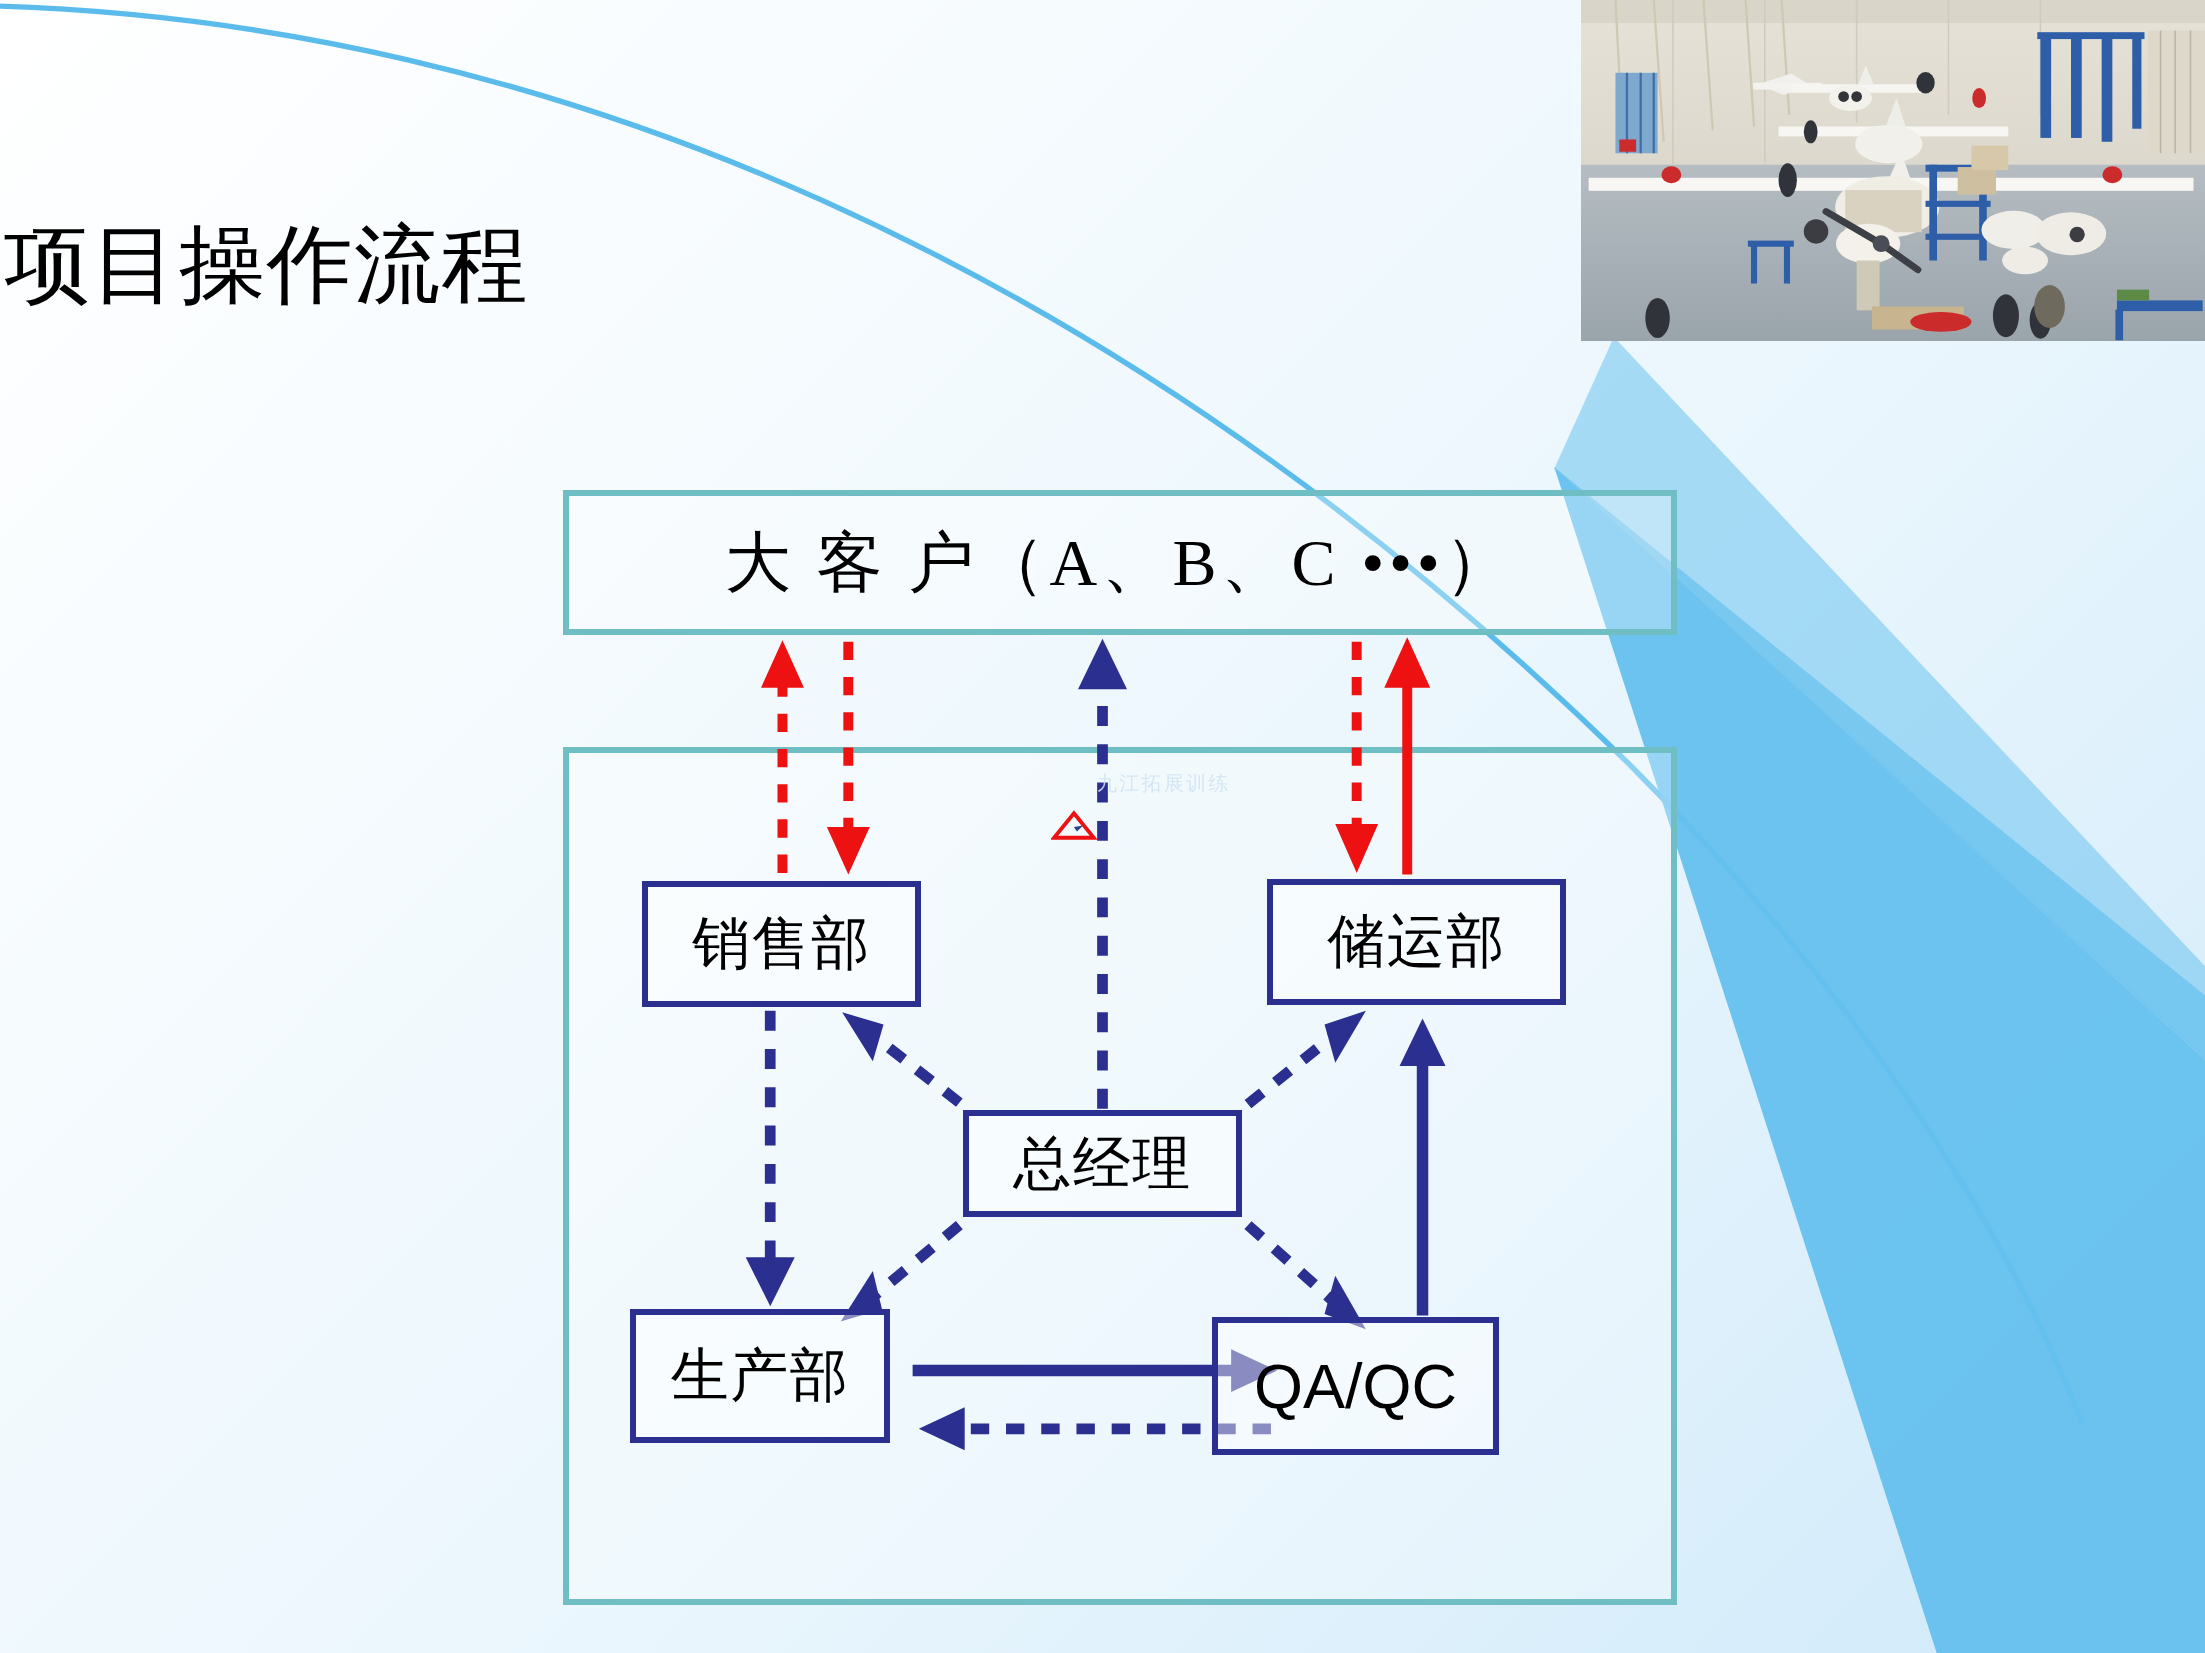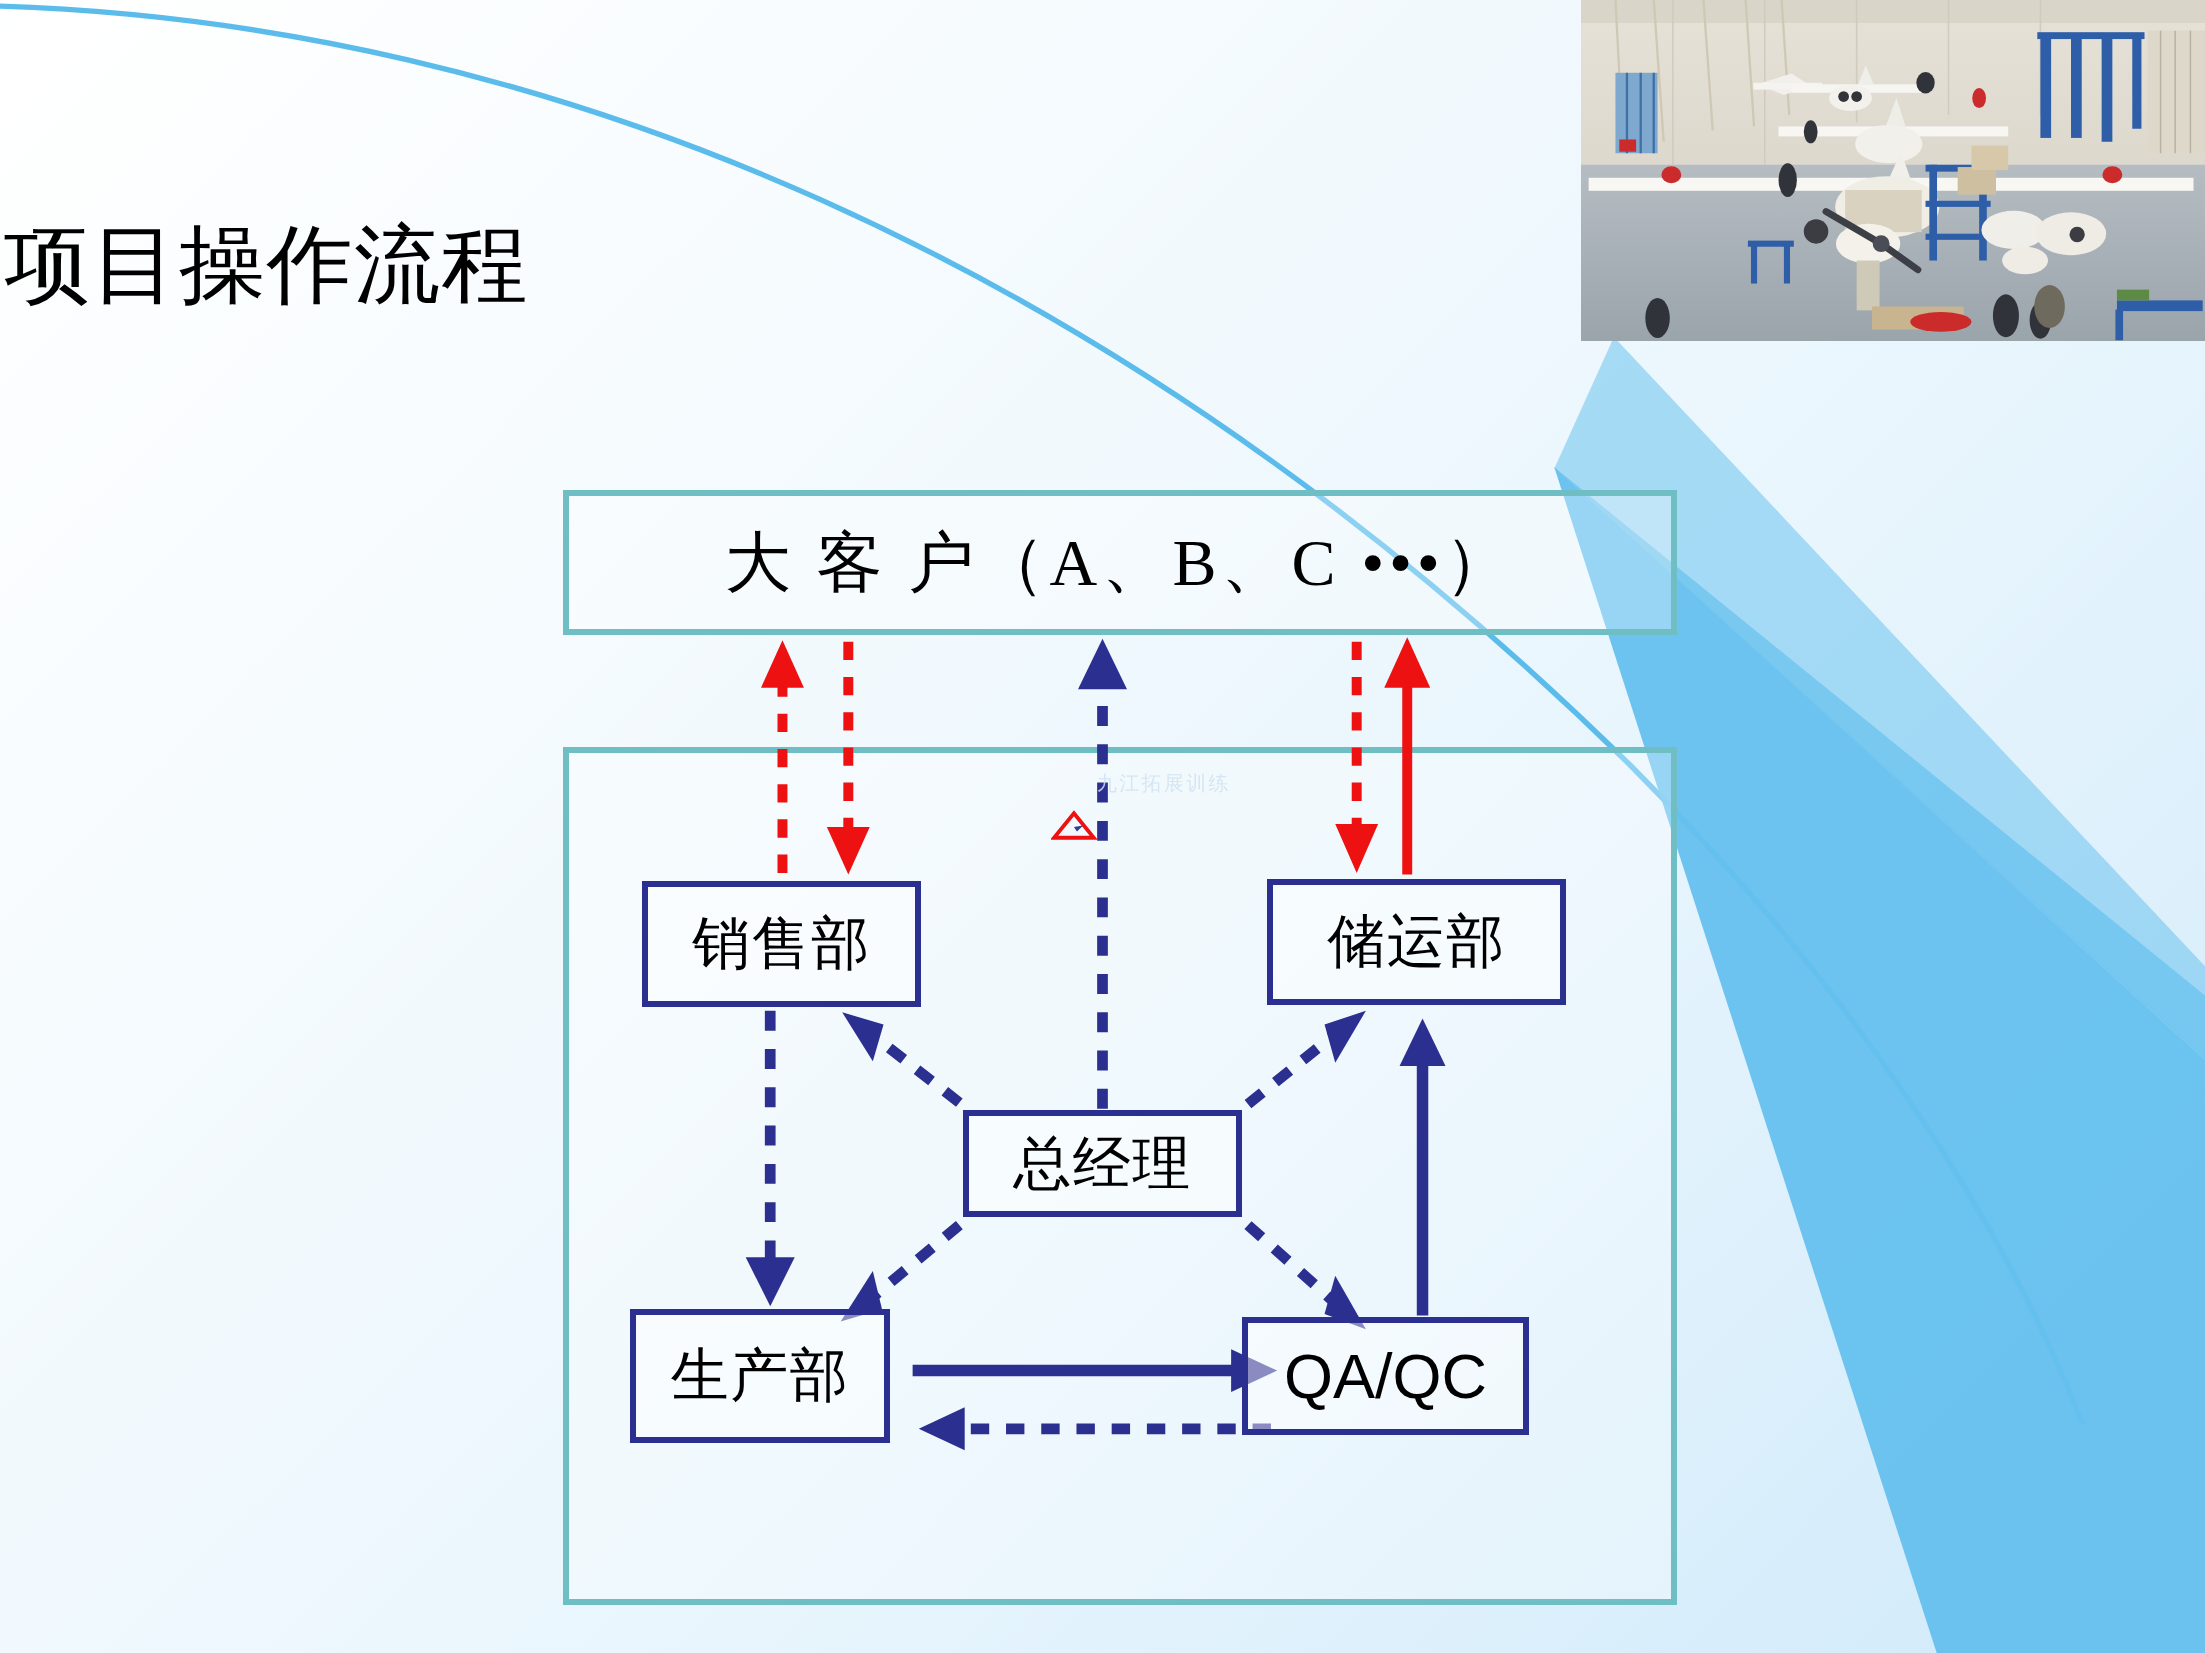--- a/index.html
+++ b/index.html
@@ -48,21 +48,21 @@
     border:6.9px solid #2b2f8f;background:rgba(255,255,255,0.45);
     display:flex;align-items:center;justify-content:center;
     font-size:58px;color:#000;white-space:nowrap;letter-spacing:1.5px;
     font-family:"Liberation Serif","DejaVu Serif",serif;
     text-align:right;
   }
   #sales-box{left:642px;top:881px;width:279px;height:126px;}
   #logistics-box{left:1267px;top:879px;width:299px;height:126px;}
   #gm-box{left:963px;top:1110px;width:279px;height:107px;}
   #production-box{left:630px;top:1309px;width:260px;height:134px;}
-  #qaqc-box{left:1242px;top:1317px;width:287px;height:118px;}
+  #qaqc-box{left:1212px;top:1317px;width:287px;height:138px;}
   #qaqc-box{font-family:"Liberation Sans","DejaVu Sans",sans-serif;font-size:63px;letter-spacing:0px;}
   
   .arrows{position:absolute;left:0;top:0;width:2205px;height:1654px;pointer-events:none;}
   
   .watermark{
     position:absolute;left:1051px;top:810px;width:107px;height:31px;
     pointer-events:none;
   }
   .wm-text{
     position:absolute;left:1097px;top:770px;

